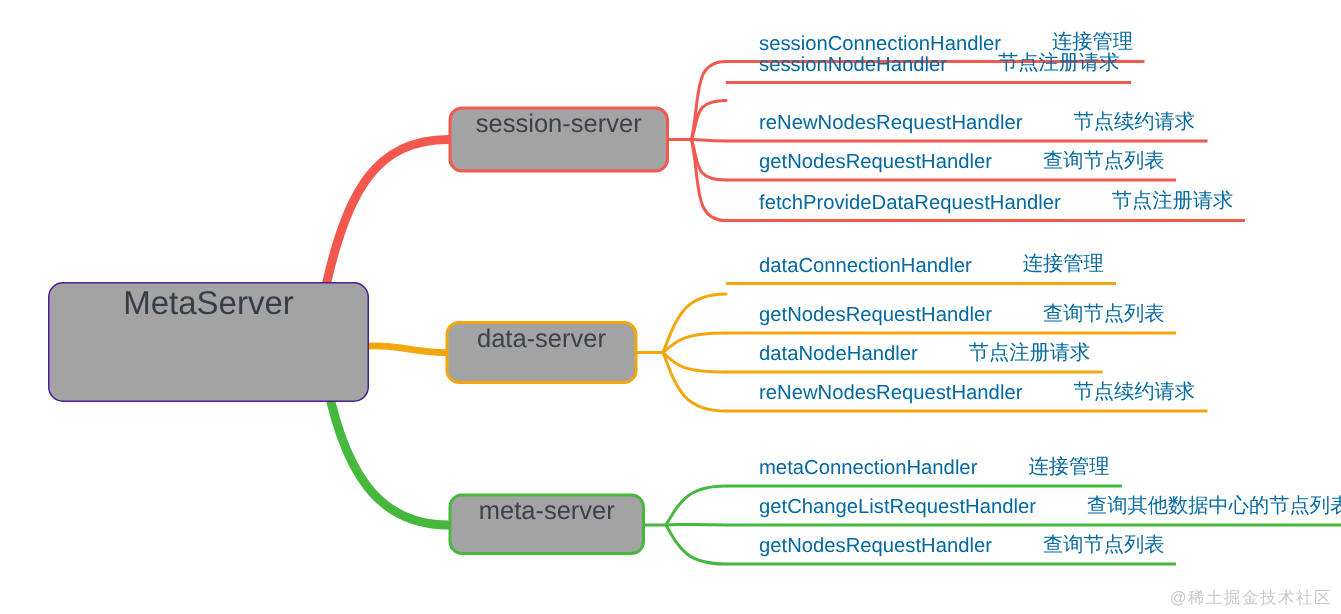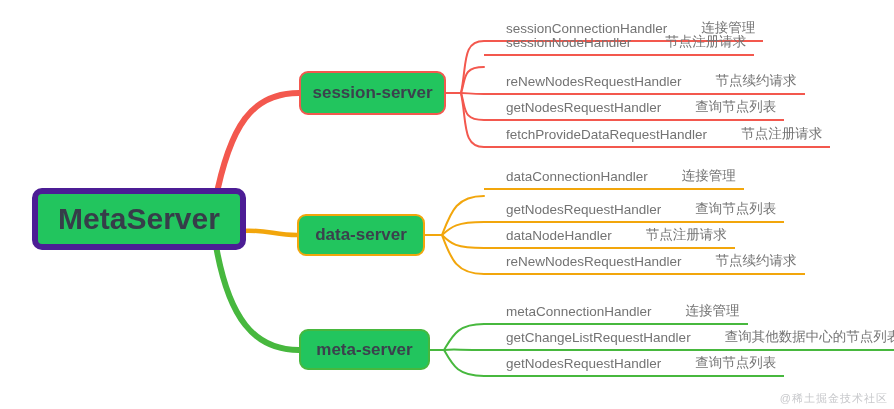--- a/index.html
+++ b/index.html
@@ -6,44 +6,44 @@
   #canvas{
     position:relative;
     width:894px;height:409px;
     background:#ffffff;
     font-family:"Liberation Sans", sans-serif;
     overflow:hidden;
   }
   #wires{position:absolute;left:0;top:0;z-index:1;}
   .node{
     position:absolute;
-    display:flex;align-items:center;justify-content:center;
-    background:#22c55e;
+    display:flex;justify-content:center;
+    background:#a3a3a3;
     box-sizing:border-box;
     z-index:2;
     color:#3b414d;
-    font-weight:700;
+    font-weight:400;
   }
   .root{
-    left:32px;top:188px;width:214px;height:62px;
-    border:6px solid #4c1d95;border-radius:10px;
-    font-size:30px;color:#363d49;
+    left:32px;top:188px;width:214px;height:80px;
+    border:1px solid #4c1d95;border-radius:10px;
+    font-size:22px;color:#363d49;
   }
   .branch{border-width:2px;border-style:solid;border-radius:9px;font-size:17px;}
   .branch.session{left:299px;top:71px;width:147px;height:44px;border-color:#f3584e;}
   .branch.data{left:297px;top:214px;width:128px;height:42px;border-color:#f2a60c;}
   .branch.meta{left:299px;top:329px;width:131px;height:41px;border-color:#47b83e;}
   .leaf{
     position:absolute;left:484px;height:24px;
     box-sizing:border-box;
     display:flex;align-items:center;
     padding:0 8px 2px 22px;
     border-bottom:2px solid;
     z-index:2;
-    font-size:13.5px;color:#737373;
+    font-size:13.5px;color:#0369a1;
     white-space:nowrap;
   }
   .leaf .zh{margin-left:34px;}
   .leaf.session{border-bottom-color:#f3584e;}
   .leaf.data{border-bottom-color:#f2a60c;}
   .leaf.meta{border-bottom-color:#47b83e;}
   .watermark{
     position:absolute;right:6px;bottom:3px;
     font-size:11px;color:#c8c9cc;z-index:3;letter-spacing:1px;
   }

